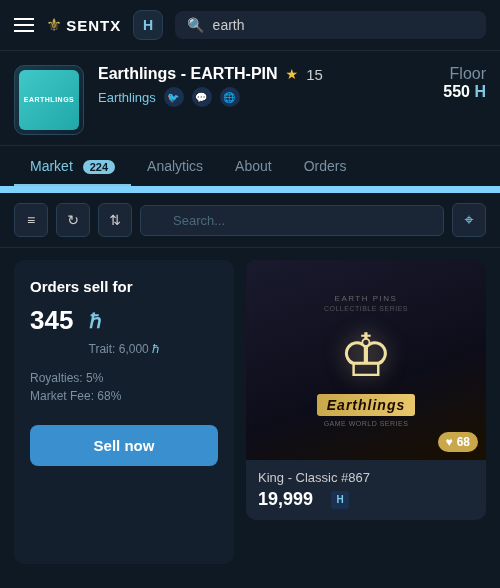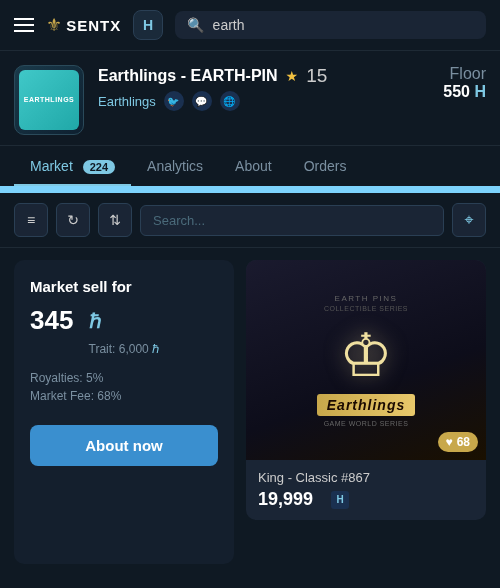--- a/index.html
+++ b/index.html
@@ -81,21 +81,21 @@
       line-height: 1.2;
     }
     .collection-info { flex: 1; }
     .collection-title-row {
       display: flex; align-items: center; gap: 8px; margin-bottom: 4px;
     }
     .collection-name {
       font-size: 16px; font-weight: 700; color: #fff;
     }
     .star-icon { color: #f0c040; font-size: 14px; }
-    .star-count { color: #ccc; font-size: 19px; }
+    .star-count { color: #ccc; font-size: 15px; }
     .collection-sub {
       display: flex; align-items: center; gap: 8px;
       color: #7ec8e3; font-size: 13px;
     }
     .social-icon {
       width: 20px; height: 20px;
       background: #1a3050;
       border-radius: 50%;
       display: flex; align-items: center; justify-content: center;
       font-size: 10px;
@@ -161,21 +161,21 @@
       font-size: 14px;
     }
     .search-input-area {
       flex: 1;
       background: #1a2535;
       border: 1px solid #2a3f54;
       border-radius: 6px;
       padding: 7px 12px;
       display: flex; align-items: center;
     }
-    .search-placeholder { color: #4a6a7a; font-size: 13px; }
+    .search-placeholder { color: #4a6a7a; font-size: 13px; margin-left: 20px; }
     .scan-btn {
       background: #1a2535;
       border: 1px solid #2a3f54;
       border-radius: 6px;
       width: 34px; height: 34px;
       display: flex; align-items: center; justify-content: center;
       cursor: pointer;
       color: #7ec8e3;
       font-size: 16px;
     }
@@ -370,32 +370,32 @@
     <span class="search-placeholder">Search...</span>
   </div>
   <div class="scan-btn">
     <span>⌖</span>
   </div>
 </div>
 
 <div class="main-content">
 
   <div class="left-panel">
-    <div class="sell-title">Market sell for</div>
+    <div class="sell-title">Orders sell for</div>
     <div class="price-row">
       <span class="price-value">345</span>
       <span class="hbar-symbol">ℏ</span>
     </div>
     <div class="trait-row">
       <span>Trait: 6,000</span>
       <span class="trait-h">ℏ</span>
     </div>
     <div class="fee-row">Royalties: 5%</div>
     <div class="fee-row">Market Fee: 68%</div>
-    <button class="sell-btn">About now</button>
+    <button class="sell-btn">Sell now</button>
   </div>
 
   <div class="right-panel">
     <div class="nft-card">
       <div class="nft-image-area">
         <div class="nft-image-content">
           <div style="font-size:8px;color:#666;letter-spacing:1.5px;text-transform:uppercase;margin-bottom:2px;">EARTH PINS</div>
           <div style="font-size:7px;color:#555;letter-spacing:0.5px;text-transform:uppercase;margin-bottom:8px;">COLLECTIBLE SERIES</div>
           <div class="chess-piece">♔</div>
           <div class="earthlings-badge">Earthlings</div>

